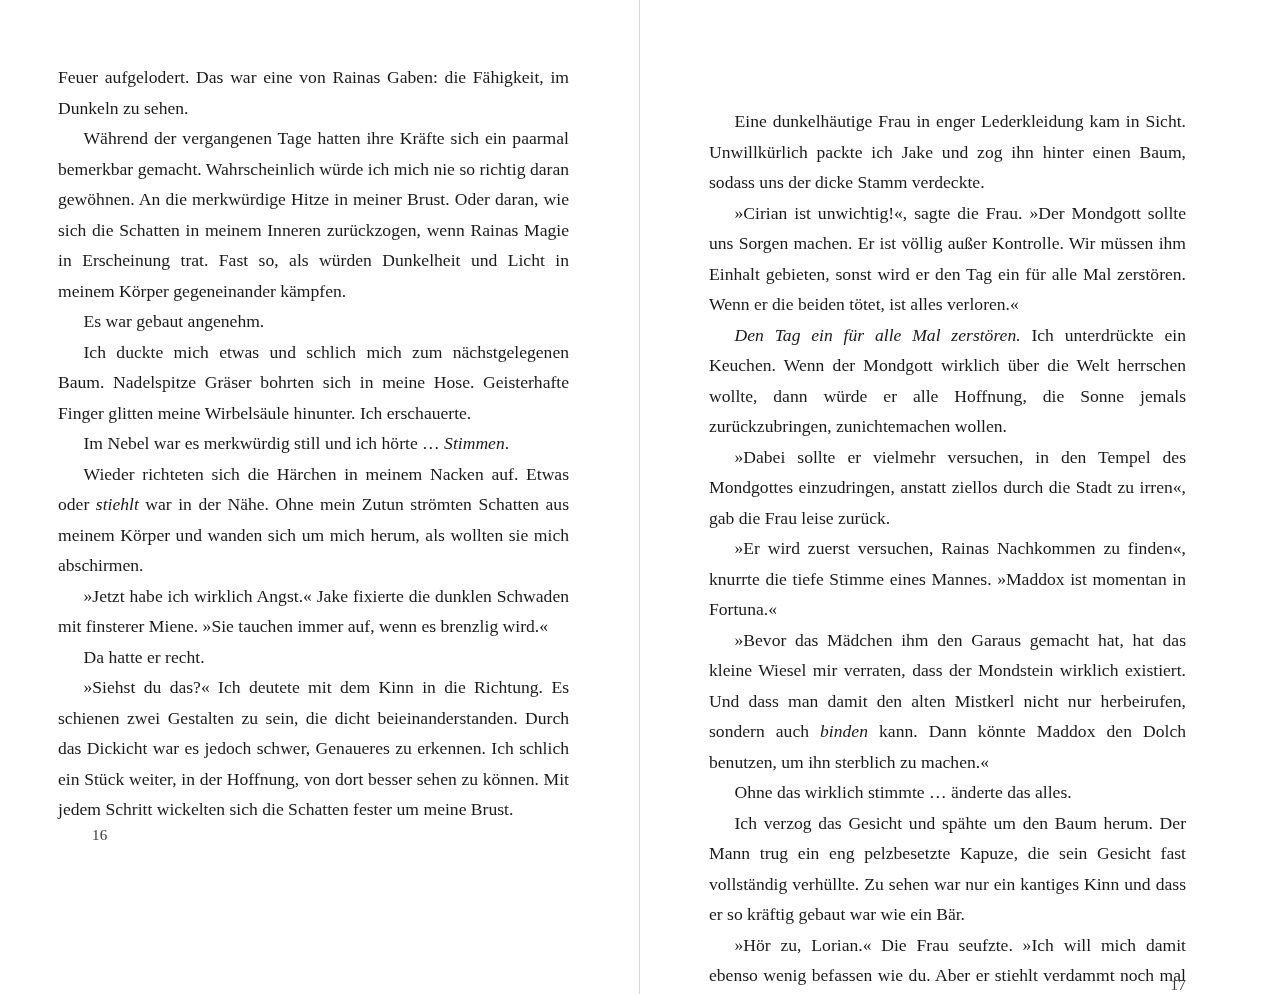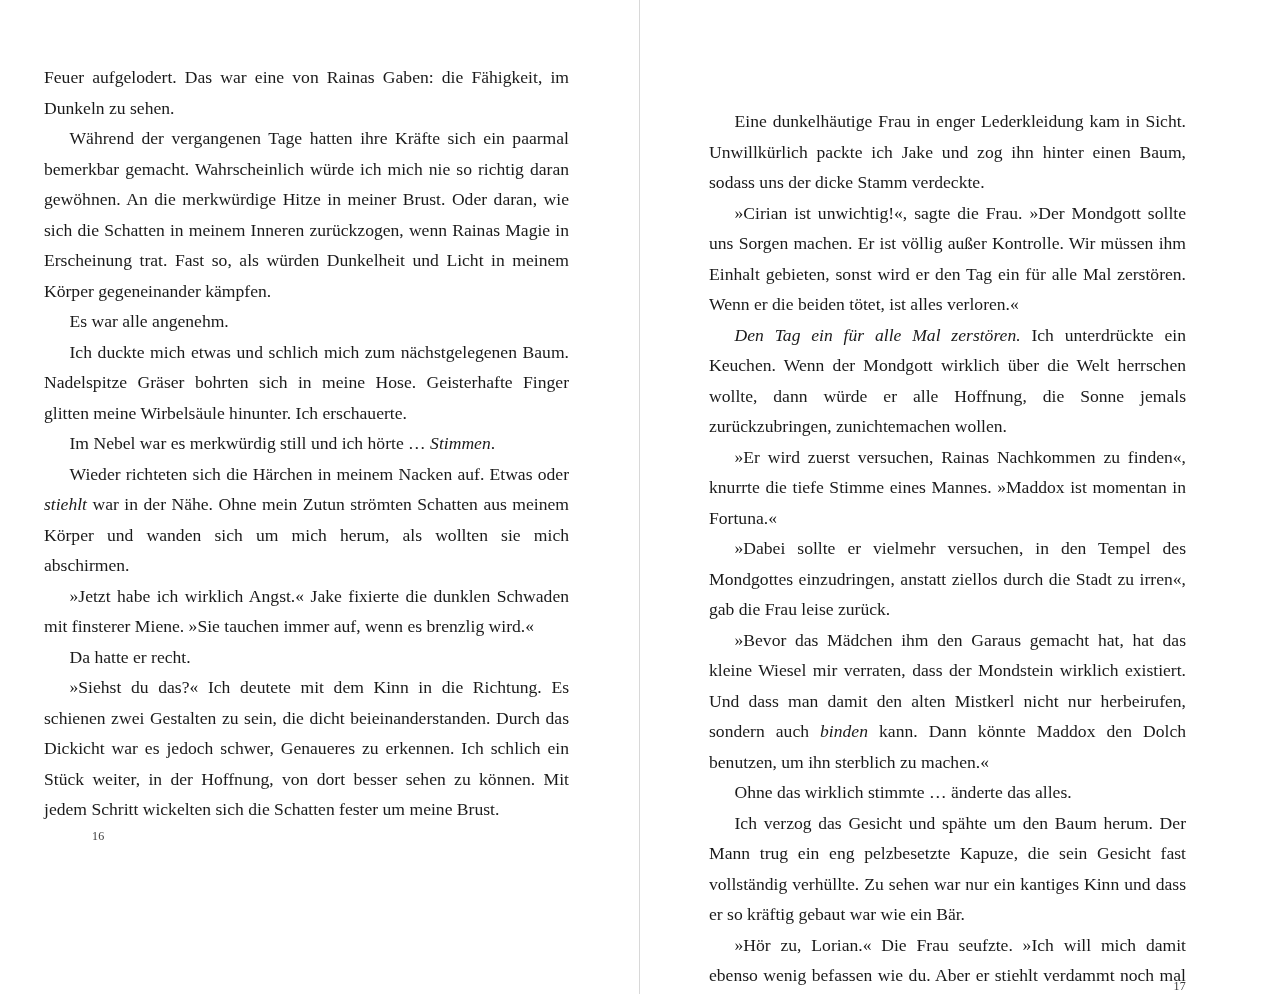--- a/index.html
+++ b/index.html
@@ -21,21 +21,21 @@
     height: 994px;
     position: relative;
   }
   .page {
     position: relative;
     box-sizing: border-box;
   }
   .page-left {
     width: 639px;
     height: 888px;
-    padding: 62px 70px 0 44px;
+    padding: 62px 70px 0 58px;
   }
   .page-right {
     width: 639px;
     height: 994px;
     padding: 62px 92px 0 70px;
     margin-top: 44px;
   }
   .gutter {
     position: absolute;
     left: 639px;
@@ -57,60 +57,60 @@
   }
   .text-col p.noindent {
     text-indent: 0;
   }
   .text-col em {
     font-style: italic;
   }
   .folio {
     position: absolute;
     bottom: 44px;
-    font-size: 12px;
+    font-size: 15px;
     color: #3a3a3a;
     letter-spacing: 0.3px;
   }
   .folio-left {
     left: 92px;
   }
   .folio-right {
     right: 92px;
   }
 </style>
 </head>
 <body>
 
 <div class="spread">
 
   <div class="page page-left">
     <div class="text-col" id="left-col">
         <p class="noindent">Feuer aufgelodert. Das war eine von Rainas Gaben: die Fähig­keit, im Dunkeln zu sehen.</p>
         <p>Während der vergangenen Tage hatten ihre Kräfte sich ein paarmal bemerkbar gemacht. Wahrscheinlich würde ich mich nie so richtig daran gewöhnen. An die merkwürdige Hitze in meiner Brust. Oder daran, wie sich die Schatten in meinem Inneren zurückzogen, wenn Rainas Magie in Erscheinung trat. Fast so, als würden Dunkelheit und Licht in meinem Kör­per gegeneinander kämpfen.</p>
-        <p>Es war alle angenehm.</p>
+        <p>Es war gebaut angenehm.</p>
         <p>Ich duckte mich etwas und schlich mich zum nächstgelege­nen Baum. Nadelspitze Gräser bohrten sich in meine Hose. Geisterhafte Finger glitten meine Wirbelsäule hinunter. Ich erschauerte.</p>
         <p>Im Nebel war es merkwürdig still und ich hörte … <em>Stimmen</em>.</p>
         <p>Wieder richteten sich die Härchen in meinem Nacken auf. Etwas oder <em>stiehlt</em> war in der Nähe. Ohne mein Zutun ström­ten Schatten aus meinem Körper und wanden sich um mich herum, als wollten sie mich abschirmen.</p>
         <p>»Jetzt habe ich wirklich Angst.« Jake fixierte die dunklen Schwaden mit finsterer Miene. »Sie tauchen immer auf, wenn es brenzlig wird.«</p>
         <p>Da hatte er recht.</p>
         <p>»Siehst du das?« Ich deutete mit dem Kinn in die Richtung. Es schienen zwei Gestalten zu sein, die dicht beieinanderstan­den. Durch das Dickicht war es jedoch schwer, Genaueres zu erkennen. Ich schlich ein Stück weiter, in der Hoffnung, von dort besser sehen zu können. Mit jedem Schritt wickelten sich die Schatten fester um meine Brust.</p>
       </div>
     <div class="folio folio-left">16</div>
   </div>
 
   <div class="gutter"></div>
 
   <div class="page page-right">
     <div class="text-col" id="right-col">
         <p>Eine dunkelhäutige Frau in enger Lederkleidung kam in Sicht. Unwillkürlich packte ich Jake und zog ihn hinter einen Baum, sodass uns der dicke Stamm verdeckte.</p>
         <p>»Cirian ist unwichtig!«, sagte die Frau. »Der Mondgott sollte uns Sorgen machen. Er ist völlig außer Kontrolle. Wir müssen ihm Einhalt gebieten, sonst wird er den Tag ein für alle Mal zerstören. Wenn er die beiden tötet, ist alles verloren.«</p>
         <p><em>Den Tag ein für alle Mal zerstören.</em> Ich unterdrückte ein Keuchen. Wenn der Mondgott wirklich über die Welt herr­schen wollte, dann würde er alle Hoffnung, die Sonne jemals zurückzubringen, zunichtemachen wollen.</p>
+        <p>»Dabei sollte er vielmehr versuchen, in den Tempel des Mondgottes einzudringen, anstatt ziellos durch die Stadt zu irren«, gab die Frau leise zurück.</p>
         <p>»Er wird zuerst versuchen, Rainas Nachkommen zu finden«, knurrte die tiefe Stimme eines Mannes. »Maddox ist momen­tan in Fortuna.«</p>
-        <p>»Dabei sollte er vielmehr versuchen, in den Tempel des Mondgottes einzudringen, anstatt ziellos durch die Stadt zu irren«, gab die Frau leise zurück.</p>
         <p>»Bevor das Mädchen ihm den Garaus gemacht hat, hat das kleine Wiesel mir verraten, dass der Mondstein wirklich exis­tiert. Und dass man damit den alten Mistkerl nicht nur her­beirufen, sondern auch <em>binden</em> kann. Dann könnte Maddox den Dolch benutzen, um ihn sterblich zu machen.«</p>
         <p>Ohne das wirklich stimmte … änderte das alles.</p>
         <p>Ich verzog das Gesicht und spähte um den Baum herum. Der Mann trug ein eng pelzbesetzte Kapuze, die sein Gesicht fast vollständig verhüllte. Zu sehen war nur ein kantiges Kinn und dass er so kräftig gebaut war wie ein Bär.</p>
         <p>»Hör zu, Lorian.« Die Frau seufzte. »Ich will mich damit ebenso wenig befassen wie du. Aber er stiehlt verdammt noch mal unsere Kräfte und ich kann inzwischen kaum mehr rei­sen, geschweige denn einen Soldaten unter meinen Einfluss</p>
       </div>
     <div class="folio folio-right">17</div>
   </div>
 
 </div>
 

